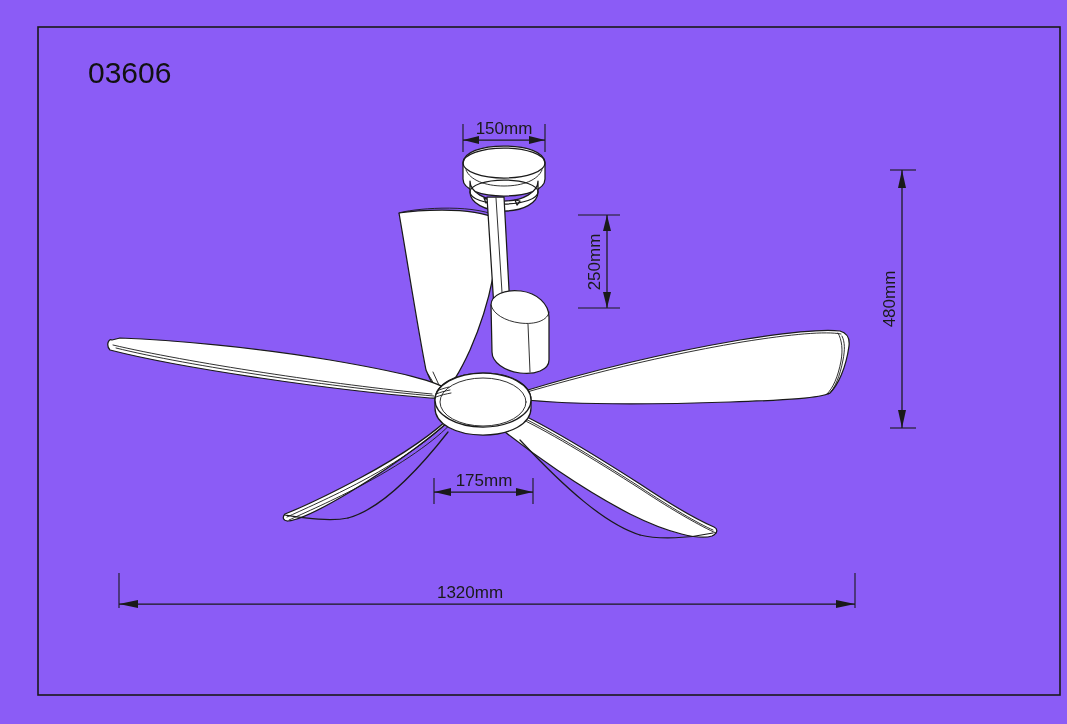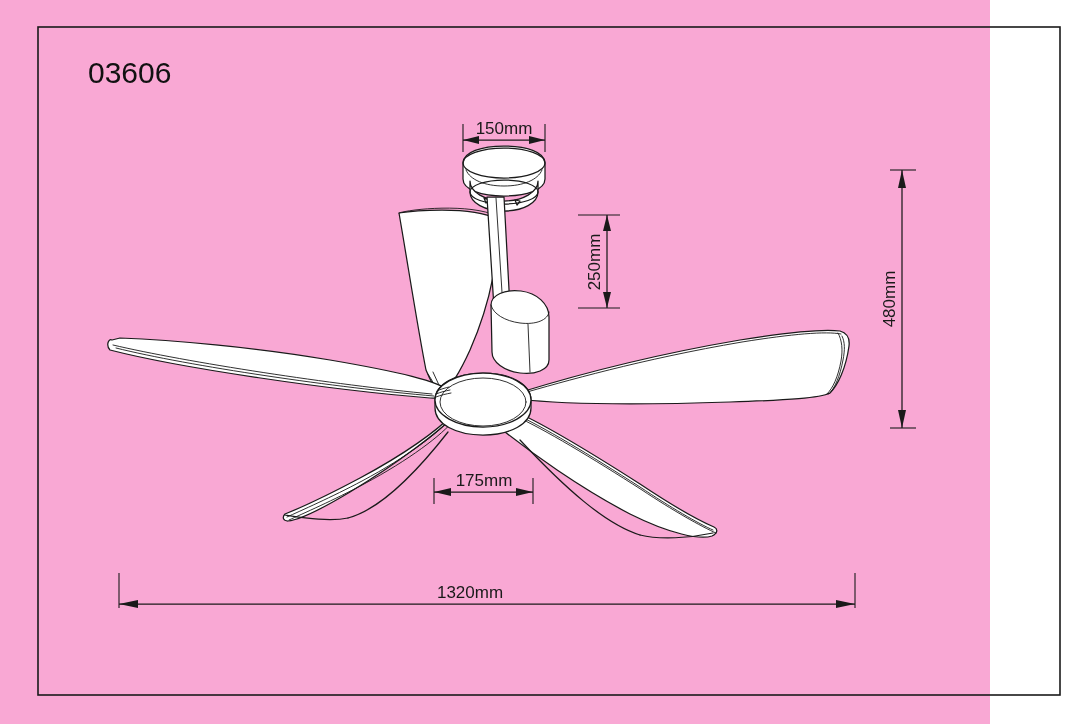--- a/index.html
+++ b/index.html
@@ -8,23 +8,23 @@
     background: #ffffff;
   }
   body {
     width: 1067px;
     height: 724px;
     font-family: "Liberation Sans", sans-serif;
     overflow: hidden;
   }
   #drawing-root {
     position: relative;
-    width: 990px;
+    width: 1067px;
     height: 724px;
-    background: #f9a8d4;
+    background: #8b5cf6;
   }
   svg.sheet {
     display: block;
     width: 1067px;
     height: 724px;
   }
   .frame-rect {
     fill: none;
     stroke: #1a1a1a;
     stroke-width: 1.6;

